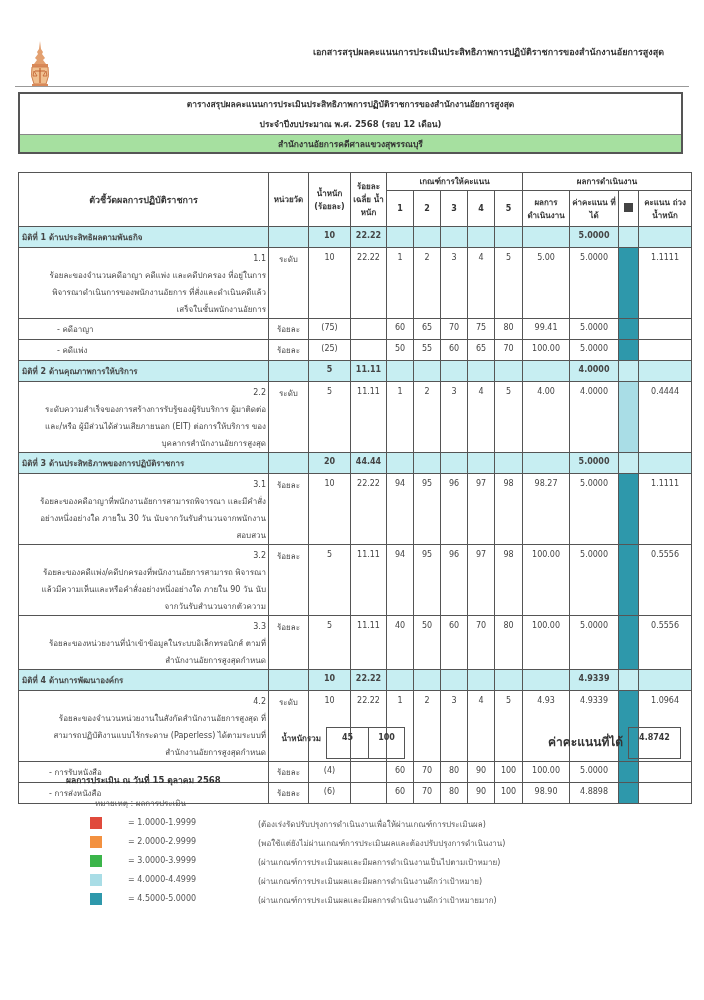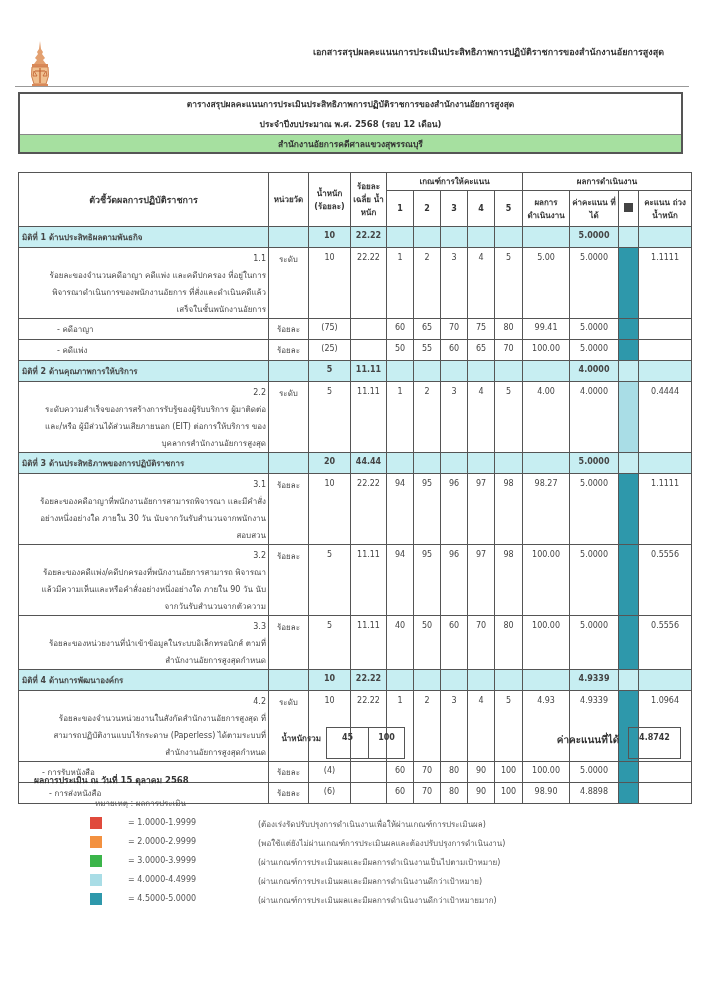--- a/index.html
+++ b/index.html
@@ -24,23 +24,23 @@
   table.main td.ind .txt { display: inline-block; width: 230px; vertical-align: top; }
   table.main td.sub { text-align: left; padding-left: 38px; }
   table.main td.teal { background: #2e98ab; padding: 0; }
   table.main td.teal-light { background: #a9dde6; padding: 0; }
   table.main tr.subrow td { height: 21px; padding-top: 4px; }
   .legend-sq-head { display: inline-block; width: 9px; height: 9px; background: #444; }
 
   .total-row { position: absolute; top: 727px; left: 18px; width: 663px; height: 20px; }
   .total-label { position: absolute; left: 228px; width: 75px; text-align: right; top: 5px; font-weight: bold; font-size: 8px; color: #333; }
   .total-box { position: absolute; top: 0; height: 32px; border: 1px solid #555; text-align: center; line-height: 19px; font-size: 8px; font-weight: bold; }
-  .score-label { position: absolute; left: 530px; width: 80px; text-align: center; top: 5px; font-weight: bold; font-size: 10px; color: #333; }
-
-  .eval-date { position: absolute; left: 34px; top: 773px; font-size: 8.5px; font-weight: bold; color: #333; }
+  .score-label { position: absolute; left: 530px; width: 80px; text-align: left; top: 5px; font-weight: bold; font-size: 12px; color: #333; }
+
+  .eval-date { position: absolute; left: 66px; top: 773px; font-size: 8.5px; font-weight: bold; color: #333; }
   .legend-title { position: absolute; left: 95px; top: 797px; font-size: 8px; color: #555; }
   .legend { position: absolute; left: 90px; top: 815px; }
   .legend-row { position: relative; height: 19px; }
   .legend-row .sw { position: absolute; left: 0; top: 2px; width: 12px; height: 12px; }
   .legend-row .range { position: absolute; left: 38px; top: 3px; font-size: 8px; color: #555; white-space: nowrap; }
   .legend-row .desc { position: absolute; left: 168px; top: 3px; font-size: 8px; color: #555; white-space: nowrap; }
 </style>
 </head>
 <body>
 
@@ -281,21 +281,21 @@
       <td>2</td>
       <td>3</td>
       <td>4</td>
       <td>5</td>
       <td>4.93</td>
       <td>4.9339</td>
       <td class="teal"></td>
       <td>1.0964</td>
     </tr>
     <tr class="subrow">
-      <td class="sub" style="padding-left:23px;">- การรับหนังสือ</td>
+      <td class="sub" style="padding-left:30px;">- การรับหนังสือ</td>
       <td>ร้อยละ</td>
       <td>(4)</td>
       <td></td>
       <td>60</td>
       <td>70</td>
       <td>80</td>
       <td>90</td>
       <td>100</td>
       <td>100.00</td>
       <td>5.0000</td>

